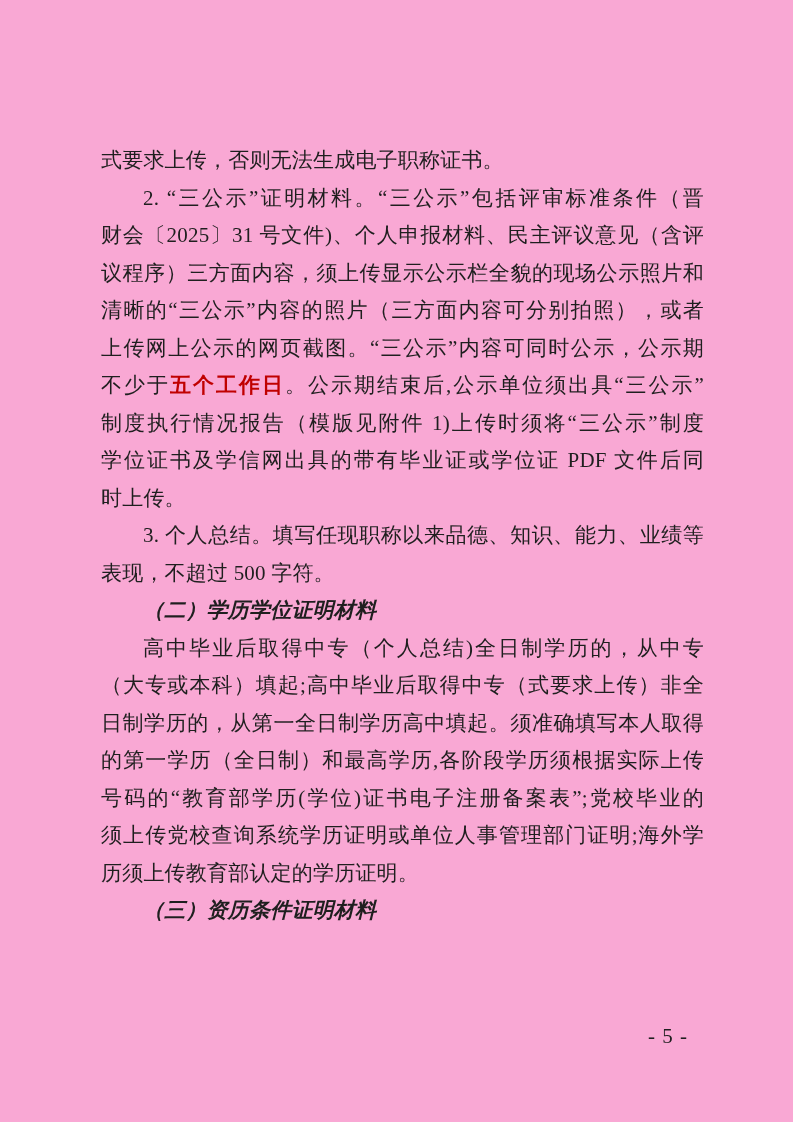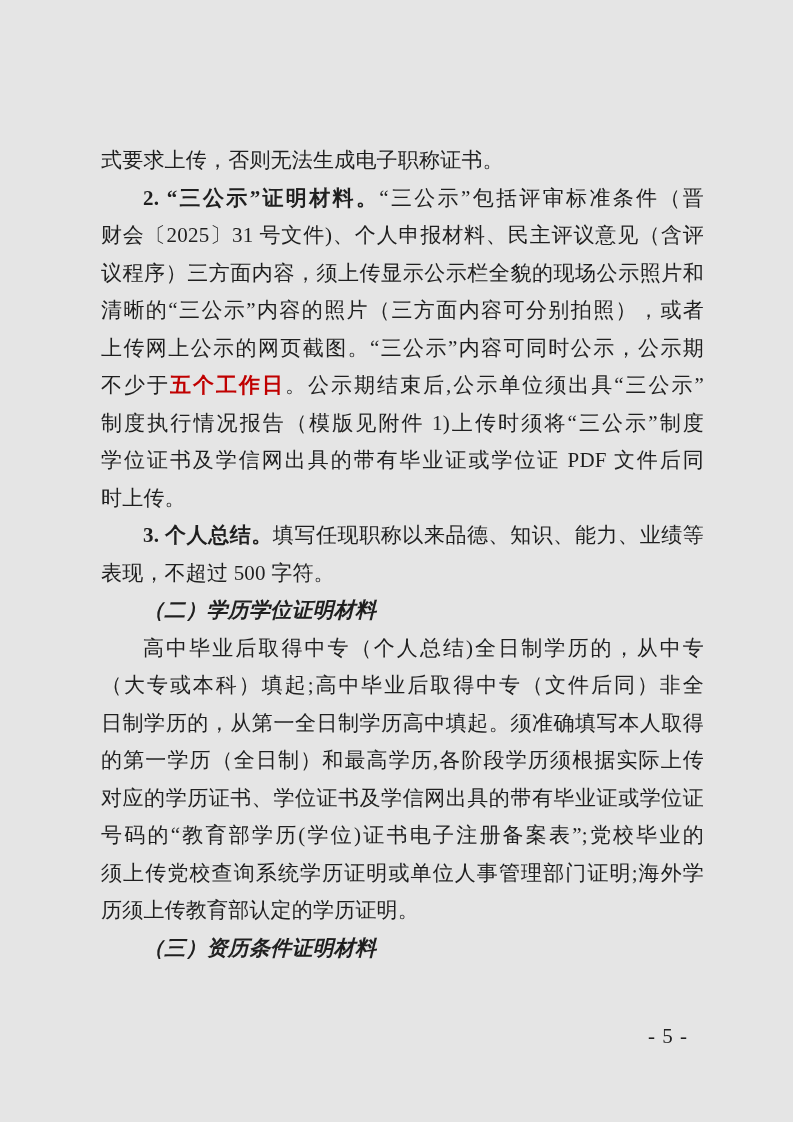--- a/index.html
+++ b/index.html
@@ -7,21 +7,21 @@
     padding: 0;
     background: #ffffff;
     width: 793px;
     height: 1122px;
     overflow: hidden;
   }
   .page {
     position: relative;
     width: 793px;
     height: 1122px;
-    background: #e5e5e5;
+    background: #f9a8d4;
     font-family: "Liberation Serif", "DejaVu Serif", serif;
     color: #1f1f1f;
   }
   .text-block {
     position: absolute;
     left: 101px;
     top: 142px;
     width: 603px;
   }
   .line {
@@ -34,21 +34,21 @@
   }
   .justify {
     text-align: justify;
     text-align-last: justify;
     text-justify: inter-ideograph;
   }
   .indent {
     text-indent: 42px;
   }
   .bold {
-    font-weight: 700;
+    font-weight: 400;
   }
   .red {
     color: #c00000;
     font-weight: 700;
   }
   .heading {
     font-weight: 700;
     font-style: italic;
   }
   .page-number {
@@ -90,27 +90,26 @@
     <div class="line"><span>时上传。</span></div>
 
     <div class="line indent justify"><span class="bold">3. 个人总结。</span><span>填写任现职称以来品德、知识、能力、业绩等</span></div>
 
     <div class="line"><span>表现，不超过 500 字符。</span></div>
 
     <div class="line indent"><span class="heading">（二）学历学位证明材料</span></div>
 
     <div class="line indent justify"><span>高中毕业后取得中专（个人总结)全日制学历的，从中专</span></div>
 
-    <div class="line justify"><span>（大专或本科）填起;高中毕业后取得中专（文件后同）非全</span></div>
+    <div class="line justify"><span>（大专或本科）填起;高中毕业后取得中专（式要求上传）非全</span></div>
 
     <div class="line justify"><span>日制学历的，从第一全日制学历高中填起。须准确填写本人取得</span></div>
 
     <div class="line justify"><span>的第一学历（全日制）和最高学历,各阶段学历须根据实际上传</span></div>
 
-    <div class="line justify"><span>对应的学历证书、学位证书及学信网出具的带有毕业证或学位证</span></div>
 
     <div class="line justify"><span>号码的“教育部学历(学位)证书电子注册备案表”;党校毕业的</span></div>
 
     <div class="line justify"><span>须上传党校查询系统学历证明或单位人事管理部门证明;海外学</span></div>
 
     <div class="line"><span>历须上传教育部认定的学历证明。</span></div>
 
     <div class="line indent"><span class="heading">（三）资历条件证明材料</span></div>
 
   </div>

